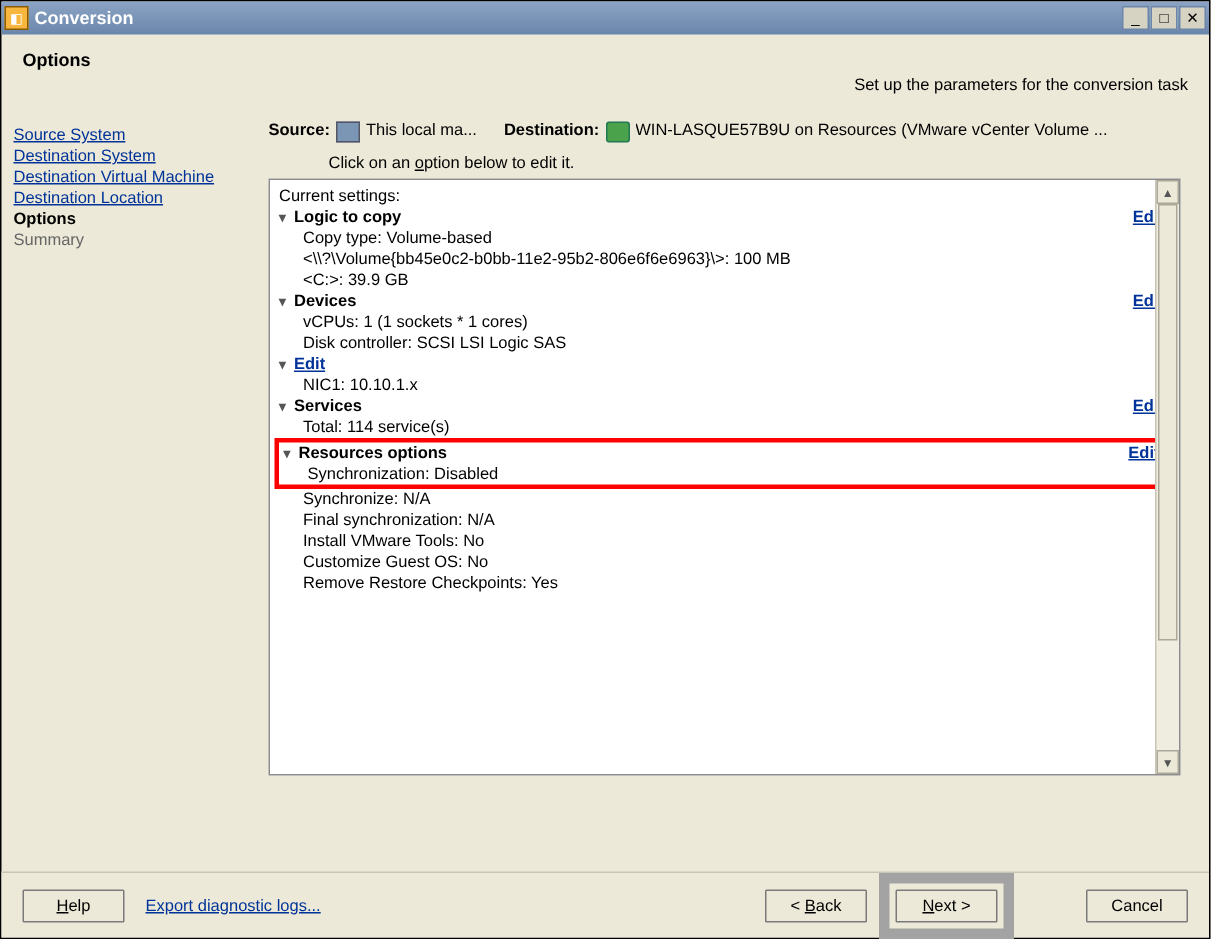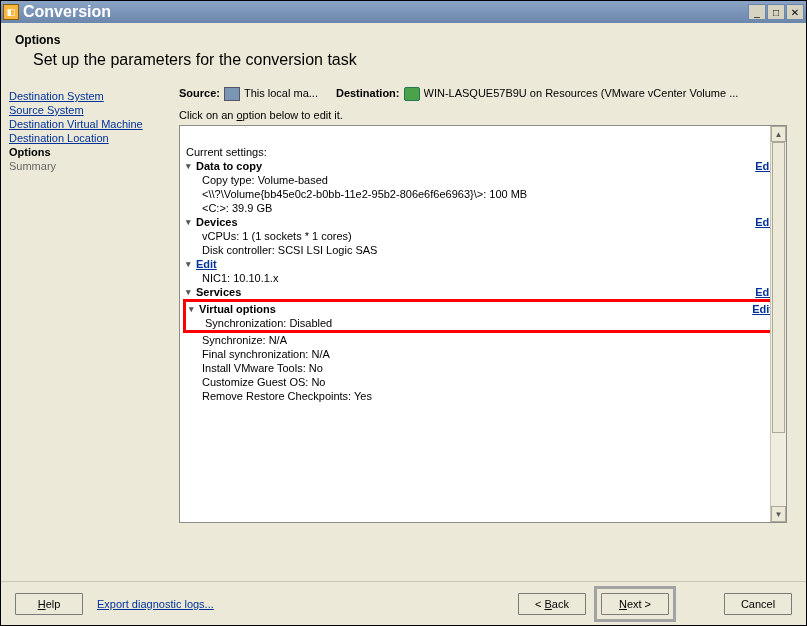--- a/index.html
+++ b/index.html
@@ -1,57 +1,57 @@
 <!DOCTYPE html>
 <html><head>
 <meta charset="utf-8">
 <style>
   * { box-sizing: border-box; }
   html, body { margin:0; padding:0; font-family: Tahoma, Arial, sans-serif; font-size:11px; color:#000; }
   .window { width:807px; height:626px; background:#ece9d8; border:1px solid #000; position:relative; }
   .titlebar { height:22px; background:linear-gradient(#8ba4c5,#6b86ab); display:flex; align-items:center; padding:0 2px; }
   .titlebar-icon { width:16px; height:16px; background:#f7b63d; border:1px solid #8a5a00; margin-right:4px; display:flex; align-items:center; justify-content:center; font-size:9px; color:#fff; }
-  .titlebar-text { color:#fff; font-weight:bold; flex:1; font-size:16px; }
+  .titlebar-text { color:#fff; font-weight:bold; flex:1; font-size:12px; }
   .win-btns { display:flex; gap:1px; }
   .win-btn { width:18px; height:16px; background:#d6d3c3; border:1px solid #6b86ab; display:flex; align-items:center; justify-content:center; font-size:10px; cursor:pointer; }
   .header { padding:10px 14px 14px; }
   .header h2 { margin:0; font-size:12px; font-weight:bold; }
-  .header p { margin:4px 0 0 18px; font-size:16px; }
+  .header p { margin:4px 0 0 18px; font-size:11px;text-align:right; }
   .body { display:flex; padding:0 8px; gap:8px; }
   .sidebar { width:162px; padding-top:6px; }
   .side-link { color:#003399; text-decoration:underline; padding:1px 0; display:block; cursor:pointer; font-size:11px; }
   .side-current { font-weight:bold; padding:1px 0; display:block; }
   .side-plain { padding:1px 0; display:block; color:#666; }
   .main { flex:1; }
   .toprow { padding:4px 0 6px; display:flex; gap:4px; font-size:11px; }
   .toprow b { font-weight:bold; }
   .ico { width:16px; height:14px; display:inline-block; }
   .ico.src { background:#7b95b5; border:1px solid #556; }
   .ico.dst { background:#4aa34a; border:1px solid #275; border-radius:2px; }
-  .hint { padding:2px 0 4px; }
+  .hint { padding:2px 0 4px;margin-left:40px; }
   .hint .u { text-decoration:underline; }
   .settings-box { background:#fff; border:1px solid #8c8c8c; height:398px; width:608px; overflow:hidden; position:relative; }
-  .scroll-inner { padding:19px 6px; }
+  .scroll-inner { padding:4px 6px; }
   .row { display:flex; align-items:center; padding:1px 0; }
   .row .tri { width:10px; color:#555; font-size:9px; }
   .row .indent { width:16px; }
   .row.head { font-weight:bold; }
   .row .label { flex:1; white-space:nowrap; overflow:hidden; text-overflow:ellipsis; }
   .row .edit { color:#003399; text-decoration:underline; cursor:pointer; padding-right:4px; }
   .outline-red { border:3px solid #f00; margin:0 -3px; padding:0 3px; }
   .scrollbar { position:absolute; top:0; right:0; width:16px; height:100%; background:#efece0; border-left:1px solid #c9c5b5; }
   .sb-btn { height:16px; background:#ece9d8; border:1px solid #aca899; display:flex; align-items:center; justify-content:center; font-size:8px; color:#555; }
   .sb-track { position:absolute; top:16px; bottom:16px; left:0; right:0; }
   .sb-thumb { position:absolute; left:1px; right:1px; top:0; height:80%; background:#ece9d8; border:1px solid #aca899; }
   .sb-btn.down { position:absolute; bottom:0; left:0; right:0; }
   .footer { position:absolute; bottom:0; left:0; right:0; height:44px; border-top:1px solid #c9c5b5; display:flex; align-items:center; padding:0 14px; background:#ece9d8; }
   .btn { min-width:68px; height:22px; background:#ece9d8; border:1px solid #7a7a7a; border-radius:1px; padding:0 4px; cursor:pointer; font-family:inherit; font-size:11px; }
   .footer .link { color:#003399; text-decoration:underline; cursor:pointer; margin-left:14px; }
   .footer .spacer { flex:1; }
-  .btn-next-wrap { border:3px solid #a3a3a3; padding:4px; margin:0 8px; }
+  .btn-next-wrap { border:7px solid #a3a3a3; padding:4px; margin:0 8px; }
   .u { text-decoration:underline; }
 </style>
 </head>
 <body>
 
 <div class="window">
   <div class="titlebar">
     <span class="titlebar-icon">◧</span>
     <span class="titlebar-text">Conversion</span>
     <div class="win-btns">
@@ -61,22 +61,22 @@
     </div>
   </div>
 
   <div class="header">
     <h2>Options</h2>
     <p>Set up the parameters for the conversion task</p>
   </div>
 
   <div class="body">
     <div class="sidebar">
+      <span class="side-link">Source System</span>
       <span class="side-link">Destination System</span>
-      <span class="side-link">Source System</span>
       <span class="side-link">Destination Virtual Machine</span>
       <span class="side-link">Destination Location</span>
       <span class="side-current">Options</span>
       <span class="side-plain">Summary</span>
     </div>
 
     <div class="main">
       <div class="toprow">
         <b>Source:</b>
         <span class="ico src"></span>
@@ -90,21 +90,21 @@
       </div>
 
       <div class="settings-box">
         <div class="scroll-inner">
           <div class="row">
               <span class="label">Current settings:</span>
             </div>
 
           <div class="row head">
             <span class="tri">▾</span>
-            <span class="label">Data to copy</span>
+            <span class="label">Logic to copy</span>
             <span class="edit">Edit</span>
           </div>
           <div class="row">
               <span class="indent"></span>
               <span class="label">Copy type: Volume-based</span>
             </div>
           <div class="row">
               <span class="indent"></span>
               <span class="label">&lt;\\?\Volume{bb45e0c2-b0bb-11e2-95b2-806e6f6e6963}\&gt;: 100 MB</span>
             </div>
@@ -134,25 +134,29 @@
           <div class="row">
               <span class="indent"></span>
               <span class="label">NIC1: 10.10.1.x</span>
             </div>
 
           <div class="row head">
             <span class="tri">▾</span>
             <span class="label">Services</span>
             <span class="edit">Edit</span>
           </div>
+          <div class="row">
+              <span class="indent"></span>
+              <span class="label">Total: 114 service(s)</span>
+            </div>
 
           <div class="outline-red">
             <div class="row head">
               <span class="tri">▾</span>
-              <span class="label">Virtual options</span>
+              <span class="label">Resources options</span>
               <span class="edit">Edit</span>
             </div>
             <div class="row">
                 <span class="indent"></span>
                 <span class="label">Synchronization: Disabled</span>
               </div>
           </div>
 
           <div class="row">
               <span class="indent"></span>

